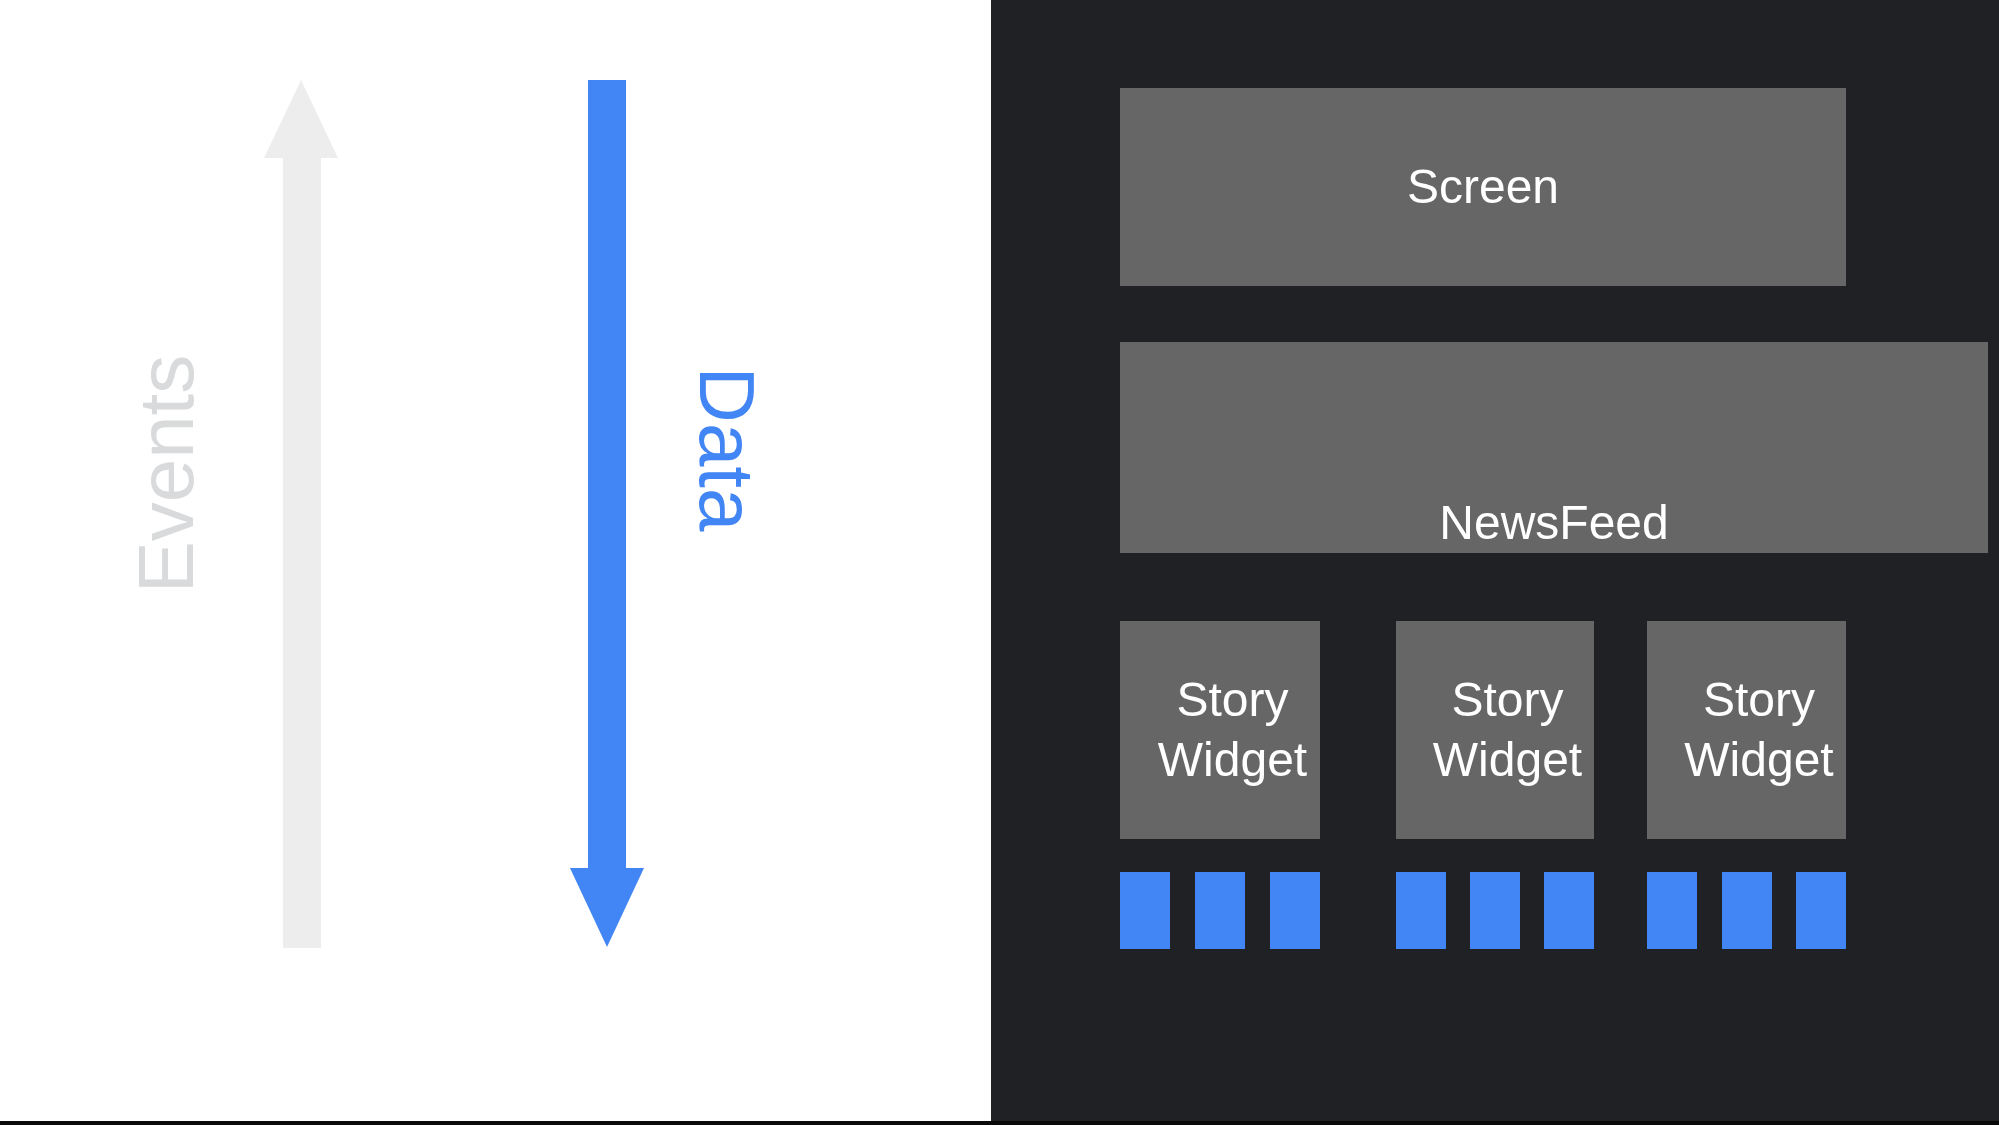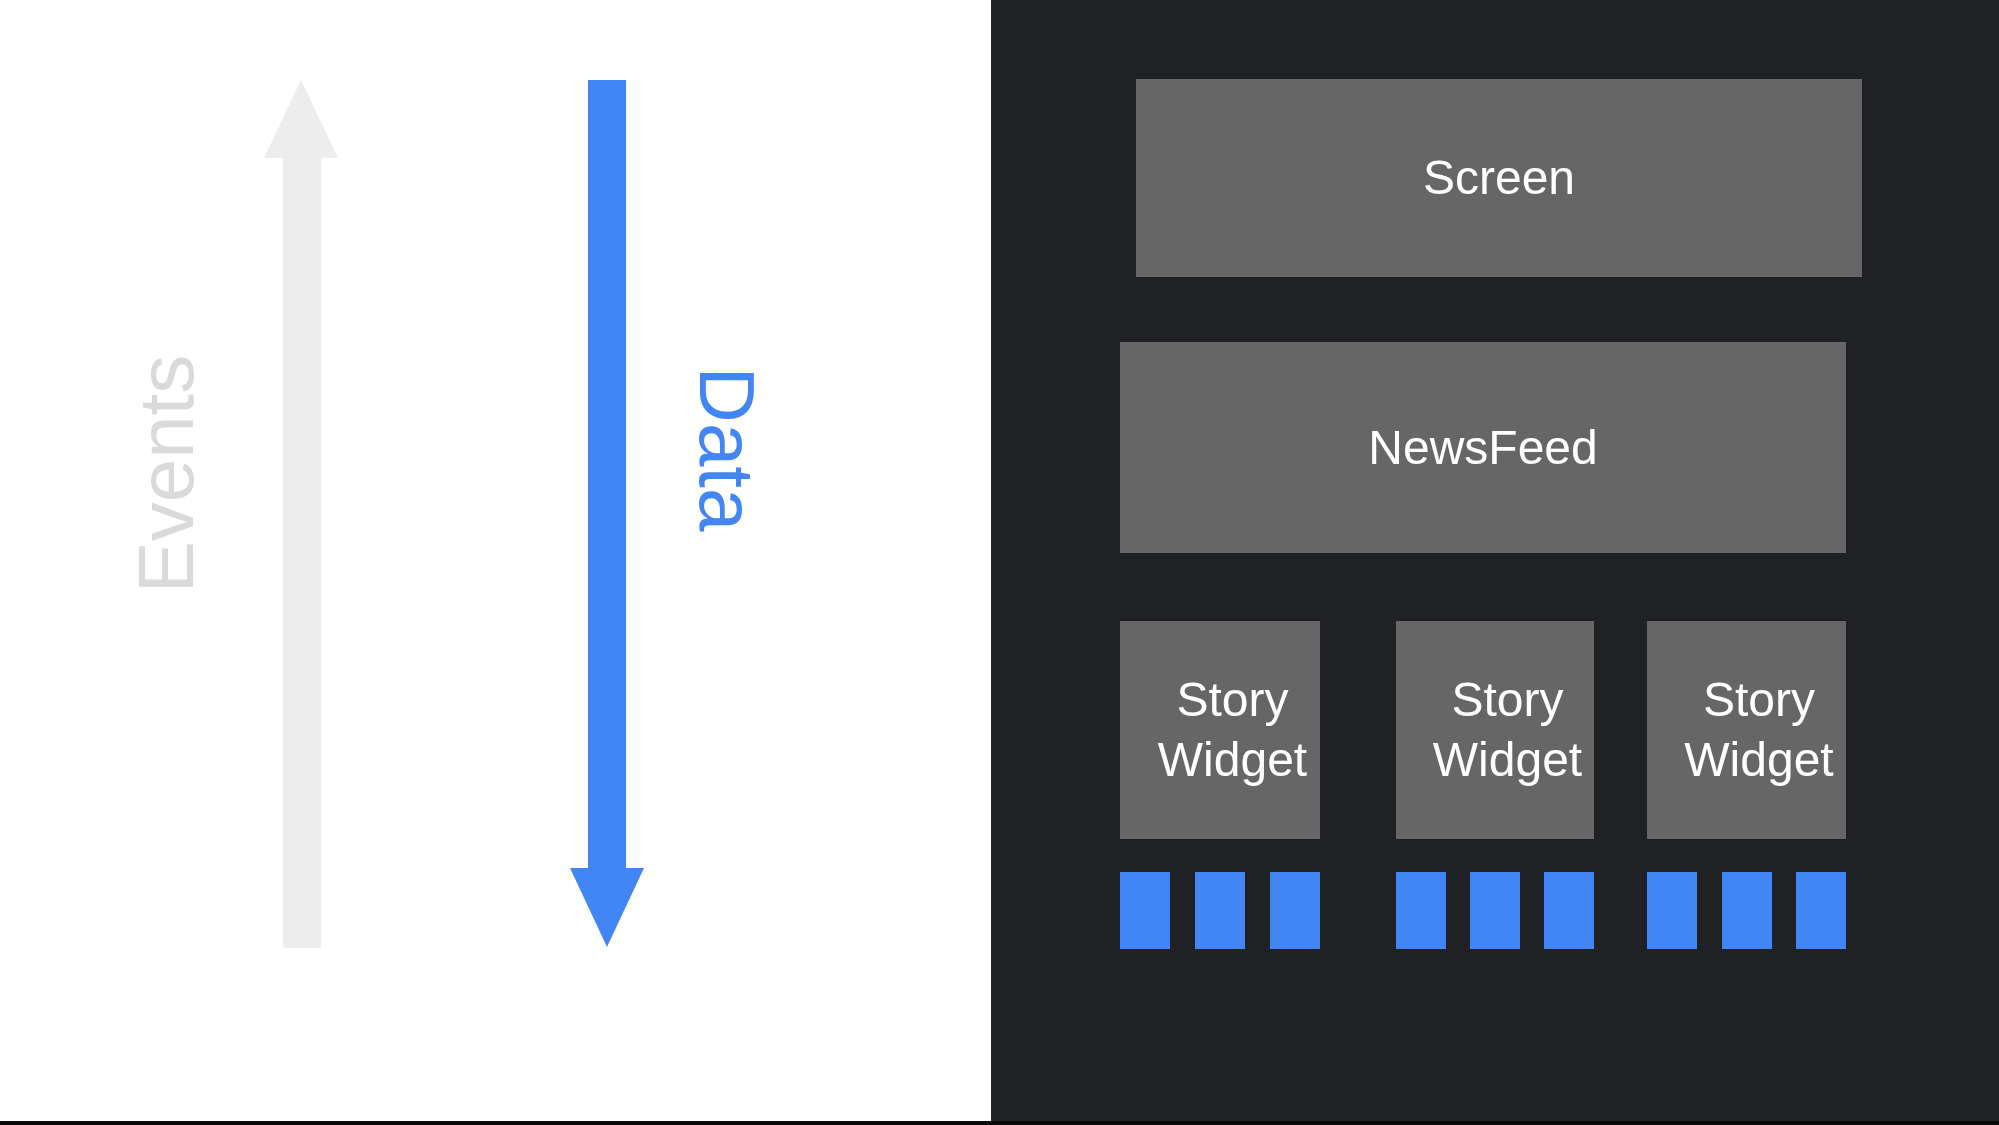--- a/index.html
+++ b/index.html
@@ -73,22 +73,22 @@
     background: var(--box-gray, #666666);
     color: var(--box-text, #ffffff);
     display: flex;
     align-items: center;
     justify-content: center;
     text-align: center;
     font-size: 48px;
     font-weight: 500;
     line-height: 1.25;
   }
-  .screen-box   { left: 1120px; top: 79px;  width: 726px; height: 198px; margin-left: 16px; }
-  .newsfeed-box { left: 1120px; top: 342px; width: 726px; height: 211px; }
+  .screen-box   { left: 1120px; top: 88px;  width: 726px; height: 198px; }
+  .newsfeed-box { left: 1120px; top: 342px; width: 868px; height: 211px; align-items: flex-end; }
   .story-box-1  { left: 1120px; top: 621px; width: 200px; height: 218px; }
   .story-box-2  { left: 1396px; top: 621px; width: 198px; height: 218px; }
   .story-box-3  { left: 1647px; top: 621px; width: 199px; height: 218px; }
   .story-label { width: 100%; padding: 0 8px; box-sizing: border-box; margin-left: 25px; }
 
   
   .block-row {
     position: absolute; top: 872px; height: 77px;
     display: flex; justify-content: space-between;
   }

